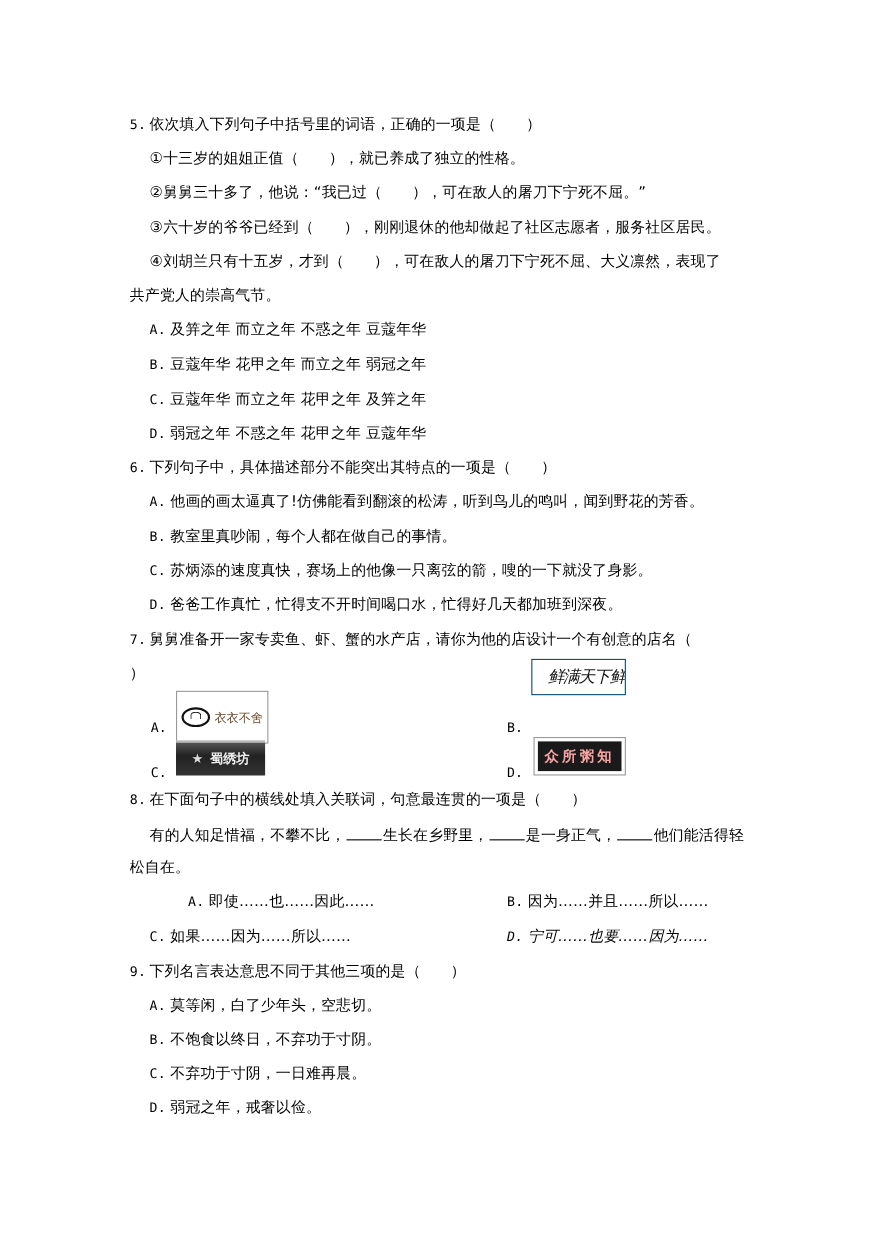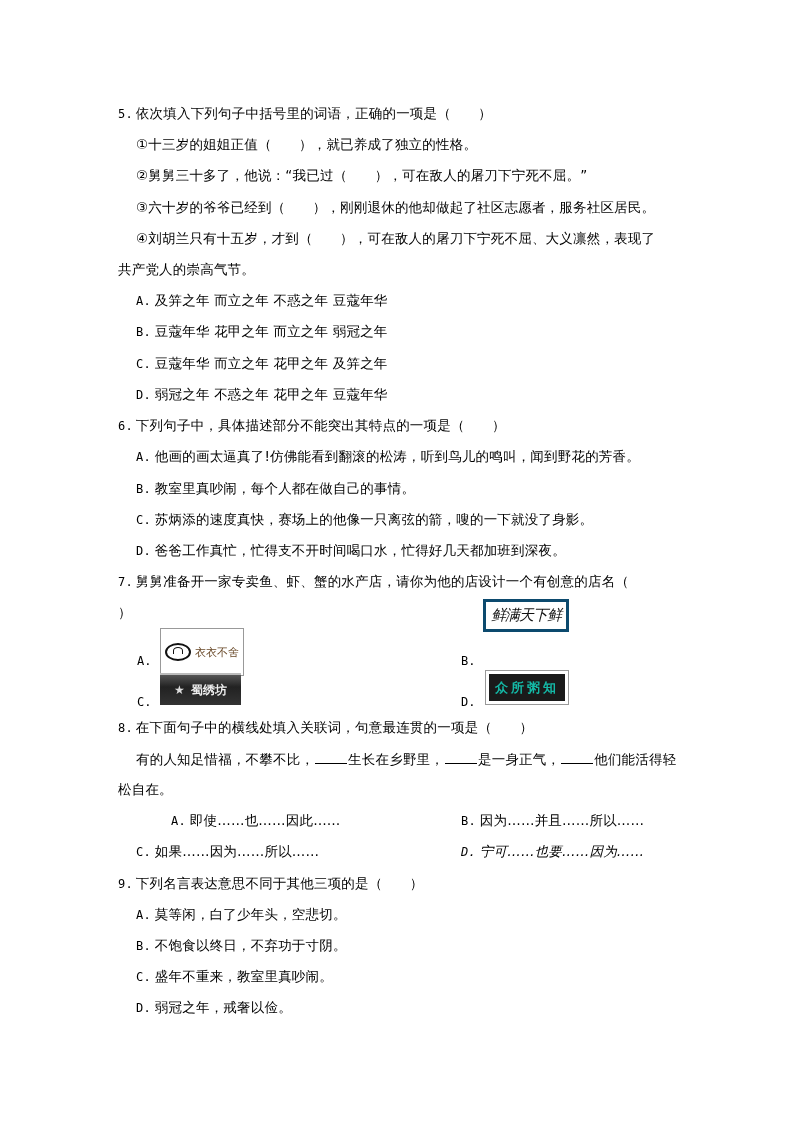--- a/index.html
+++ b/index.html
@@ -9,25 +9,25 @@
   .ind { left:136px; }
   .opt { left:136px; }
   .opt .lbl { font-family:"DejaVu Sans Mono","Liberation Mono",monospace; font-size:12px; margin-right:4px; }
   .qnum { font-family:"DejaVu Sans Mono","Liberation Mono",monospace; font-size:12px; margin-right:3px; }
   .blank { display:inline-block; width:32px; border-bottom:1px solid #000; height:14px; vertical-align:baseline; margin:0 1px; }
   .img-opt { position:absolute; font-size:12px; font-family:"DejaVu Sans Mono","Liberation Mono",monospace; }
   .shop { position:absolute; box-sizing:border-box; display:flex; align-items:center; justify-content:center; font-size:11px; overflow:hidden; }
   .shop-a { left:160px; top:628px; width:84px; height:48px; border:1px solid #999; background:#fff; color:#6a4a2a; }
   .shop-a .logo { width:22px; height:14px; border:2px solid #111; border-radius:50%; margin-right:4px; position:relative; }
   .shop-a .logo::after { content:""; position:absolute; left:6px; top:2px; width:8px; height:6px; border:1.5px solid #111; border-radius:50% 50% 0 0; border-bottom:none; }
-  .shop-b { left:483px; top:599px; width:86px; height:33px; border:3px solid #0c4a6e; background:#fff; color:#111; font-size:15px; font-style:italic; font-family:"DejaVu Serif","Liberation Serif",serif; letter-spacing:-1px; }
+  .shop-b { left:483px; top:599px; width:86px; height:33px; border:1px solid #0c4a6e; background:#fff; color:#111; font-size:15px; font-style:italic; font-family:"DejaVu Serif","Liberation Serif",serif; letter-spacing:-1px;justify-content:flex-end; }
   .shop-c { left:160px; top:673px; width:81px; height:32px; background:linear-gradient(#555,#222 40%,#333); color:#eee; font-size:12px; font-weight:bold; border-top:2px solid #bbb; }
   .shop-c .star { color:#ddd; margin-right:6px; font-size:12px; }
   .shop-d { left:485px; top:670px; width:84px; height:35px; border:1px solid #999; background:#fff; padding:3px; }
-  .shop-d .inner { width:100%; height:100%; background:#1a1a1a; color:#14b8a6; display:flex; align-items:center; justify-content:center; font-size:13px; font-weight:bold; letter-spacing:3px; }
+  .shop-d .inner { width:100%; height:100%; background:#1a1a1a; color:#fca5a5; display:flex; align-items:center; justify-content:center; font-size:13px; font-weight:bold; letter-spacing:3px; }
 </style>
 </head>
 <body>
 
 <div class="line" style="top:104px;text-align:right;">
   <span class="qnum">5.</span><span>依次填入下列句子中括号里的词语，正确的一项是（　　）</span>
 </div>
 <div class="line ind" style="top:135px;">①十三岁的姐姐正值（　　），就已养成了独立的性格。</div>
 <div class="line ind" style="top:166px;">②舅舅三十多了，他说：“我已过（　　），可在敌人的屠刀下宁死不屈。”</div>
 <div class="line ind" style="top:198px;">③六十岁的爷爷已经到（　　），刚刚退休的他却做起了社区志愿者，服务社区居民。</div>
@@ -83,14 +83,14 @@
 <div class="line opt" style="top:811px;margin-left:35px;"><span class="lbl">A.</span><span>即使……也……因此……</span></div>
 <div class="line opt" style="top:811px; left:461px;"><span class="lbl">B.</span><span>因为……并且……所以……</span></div>
 <div class="line opt" style="top:842px;"><span class="lbl">C.</span><span>如果……因为……所以……</span></div>
 <div class="line opt" style="top:842px; left:461px;font-style:italic;"><span class="lbl">D.</span><span>宁可……也要……因为……</span></div>
 
 <div class="line" style="top:874px;">
   <span class="qnum">9.</span><span>下列名言表达意思不同于其他三项的是（　　）</span>
 </div>
 <div class="line opt" style="top:905px;"><span class="lbl">A.</span><span>莫等闲，白了少年头，空悲切。</span></div>
 <div class="line opt" style="top:936px;"><span class="lbl">B.</span><span>不饱食以终日，不弃功于寸阴。</span></div>
-<div class="line opt" style="top:967px;"><span class="lbl">C.</span><span>盛年不重来，教室里真吵闹。</span></div>
+<div class="line opt" style="top:967px;"><span class="lbl">C.</span><span>不弃功于寸阴，一日难再晨。</span></div>
 <div class="line opt" style="top:998px;"><span class="lbl">D.</span><span>弱冠之年，戒奢以俭。</span></div>
 
 </body></html>

